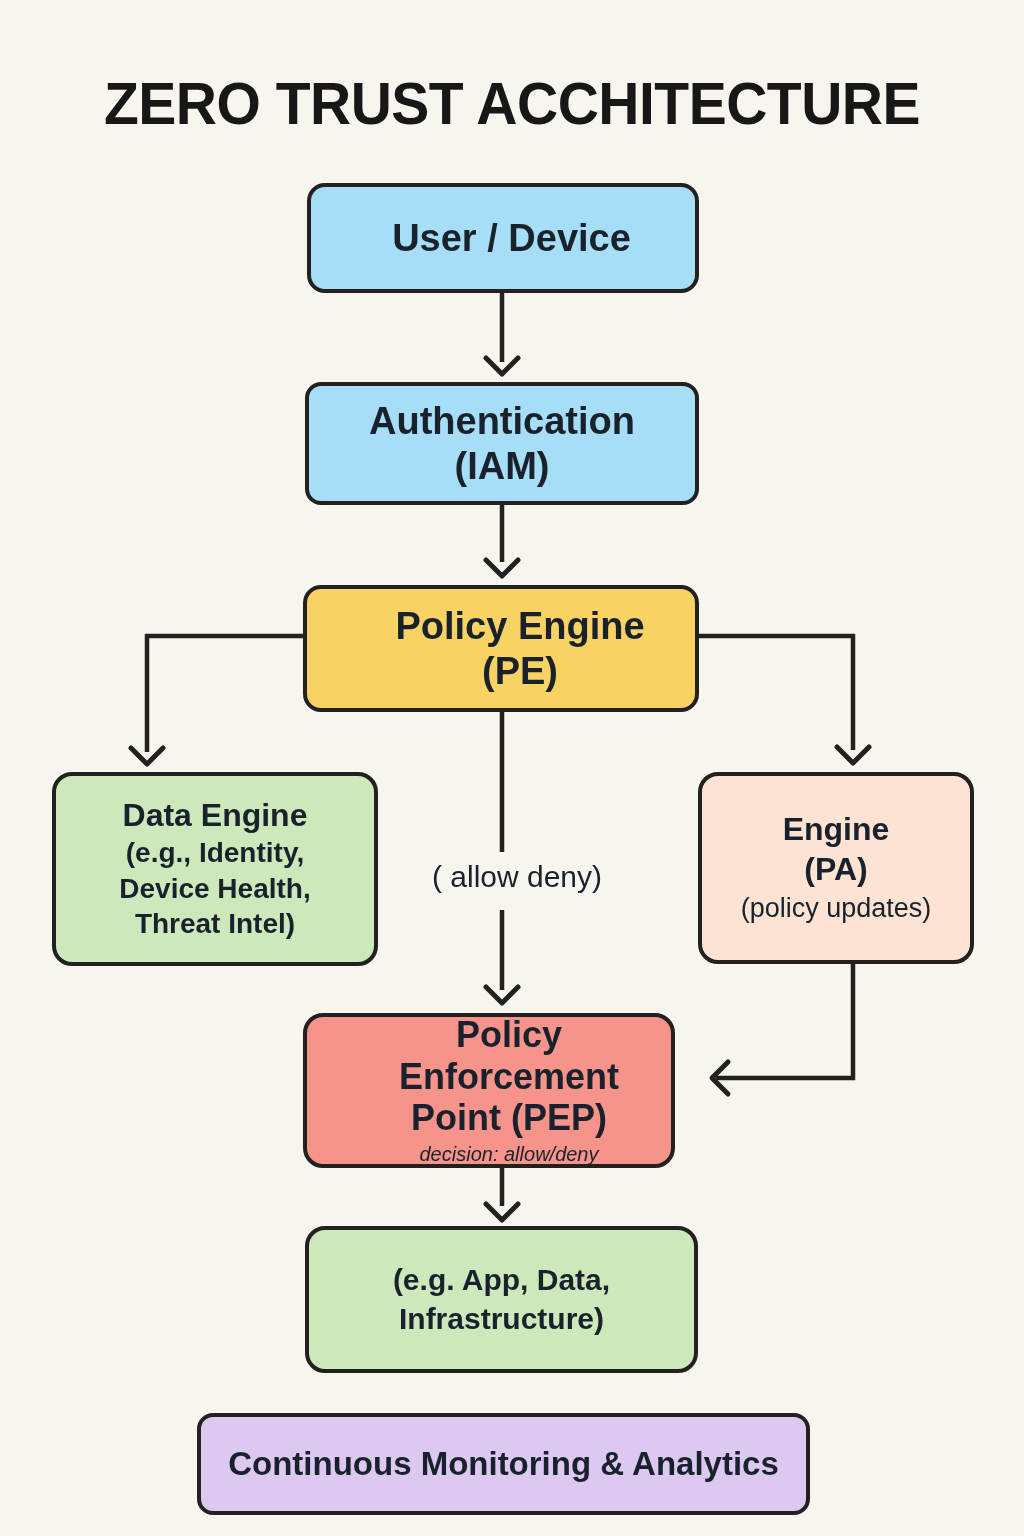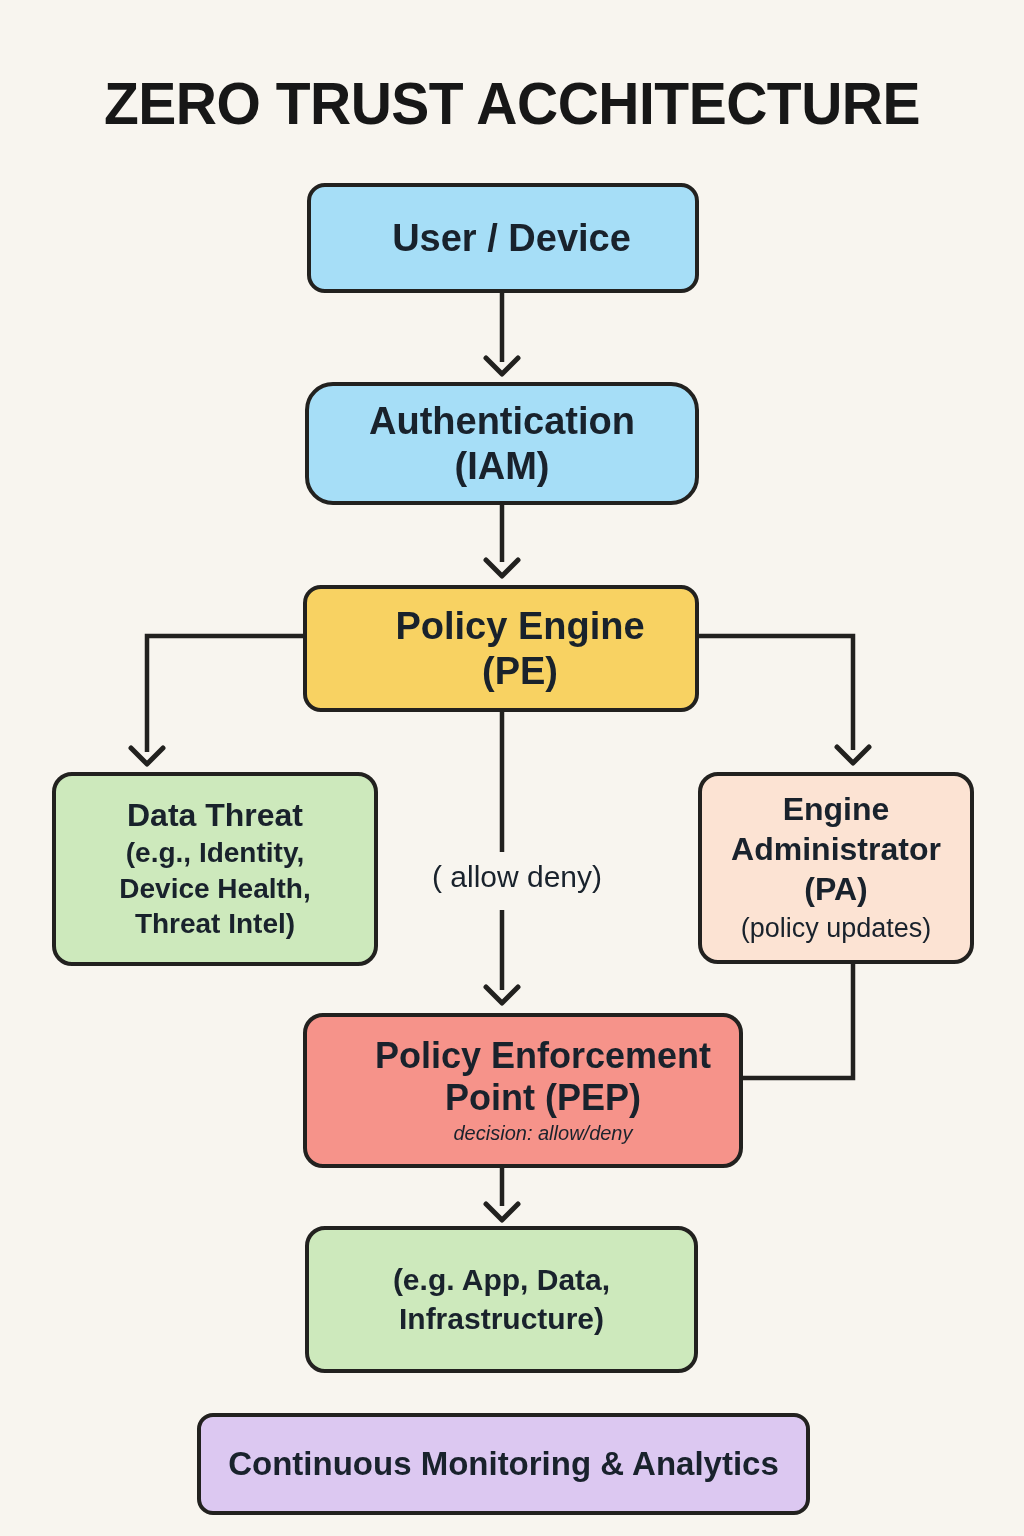--- a/index.html
+++ b/index.html
@@ -54,25 +54,25 @@
     justify-content: center;
     text-align: center;
     line-height: 1.16;
   }
   .node .t1 { font-weight: 700; font-size: 38px; line-height: 1.16; }
   .node .t2 { font-weight: 700; font-size: 32px; line-height: 1.22; }
   .node .sub { font-weight: 600; font-size: 28px; line-height: 1.28; }
   .node .note { font-weight: 400; font-size: 27px; line-height: 1.3; margin-top: 2px; }
 
   #user-device        { left:307px; top:183px; width:392px; height:110px; border-radius:18px; background: var(--blue, #a6def7); padding-left: 17px; }
-  #authentication     { left:305px; top:382px; width:394px; height:123px; border-radius:28px; background: var(--blue, #a6def7); justify-content: center; }
+  #authentication     { left:305px; top:382px; width:394px; height:123px; border-radius:16px; background: var(--blue, #a6def7); justify-content: center; }
   #policy-engine      { left:303px; top:585px; width:396px; height:127px; border-radius:18px; background: var(--yellow, #f8d262); padding-left: 38px; }
   #data-sources       { left:52px;  top:772px; width:326px; height:194px; border-radius:20px; background: var(--green, #cde9bc); }
   #policy-administrator { left:698px; top:772px; width:276px; height:192px; border-radius:20px; background: var(--peach, #fce3d3); }
-  #policy-enforcement-point { left:303px; top:1013px; width:440px; height:155px; border-radius:20px; background: var(--red, #f6938a); padding-left: 40px; }
+  #policy-enforcement-point { left:303px; top:1013px; width:372px; height:155px; border-radius:20px; background: var(--red, #f6938a); padding-left: 40px; }
   #resource           { left:305px; top:1226px; width:393px; height:147px; border-radius:20px; background: var(--green, #cde9bc); }
   #monitoring         { left:197px; top:1413px; width:613px; height:102px; border-radius:16px; background: var(--purple, #dcc8f1); }
 
   #data-sources .t2 { font-size: 32px; }
   #data-sources .sub { font-size: 28px; }
   #policy-administrator .t2 { font-size: 32px; line-height: 1.25; }
   #policy-enforcement-point .t1 { font-size: 36px; }
   #policy-enforcement-point .note { font-weight: 500; font-size: 20px; font-style: italic; }
   #resource .t1 { font-size: 36px; }
   #resource .sub { font-size: 30px; }
@@ -143,29 +143,28 @@
     <div class="t1">Authentication</div>
     <div class="t1">(IAM)</div>
   </div>
 
   <div class="node" id="policy-engine">
     <div class="t1">Policy Engine</div>
     <div class="t1">(PE)</div>
   </div>
 
   <div class="node" id="data-sources">
-    <div class="t2">Data Threat</div>
+    <div class="t2">Data Engine</div>
     <div class="sub">(e.g., Identity,</div>
     <div class="sub">Device Health,</div>
     <div class="sub">Threat Intel)</div>
   </div>
 
   <div class="node" id="policy-administrator">
     <div class="t2">Engine</div>
-    <div class="t2">Administrator</div>
     <div class="t2">(PA)</div>
     <div class="note">(policy updates)</div>
   </div>
 
   <div id="edge-label-allow-deny">( allow deny)</div>
 
   <div class="node" id="policy-enforcement-point">
     <div class="t1">Policy Enforcement</div>
     <div class="t1">Point (PEP)</div>
     <div class="note">decision: allow/deny</div>

